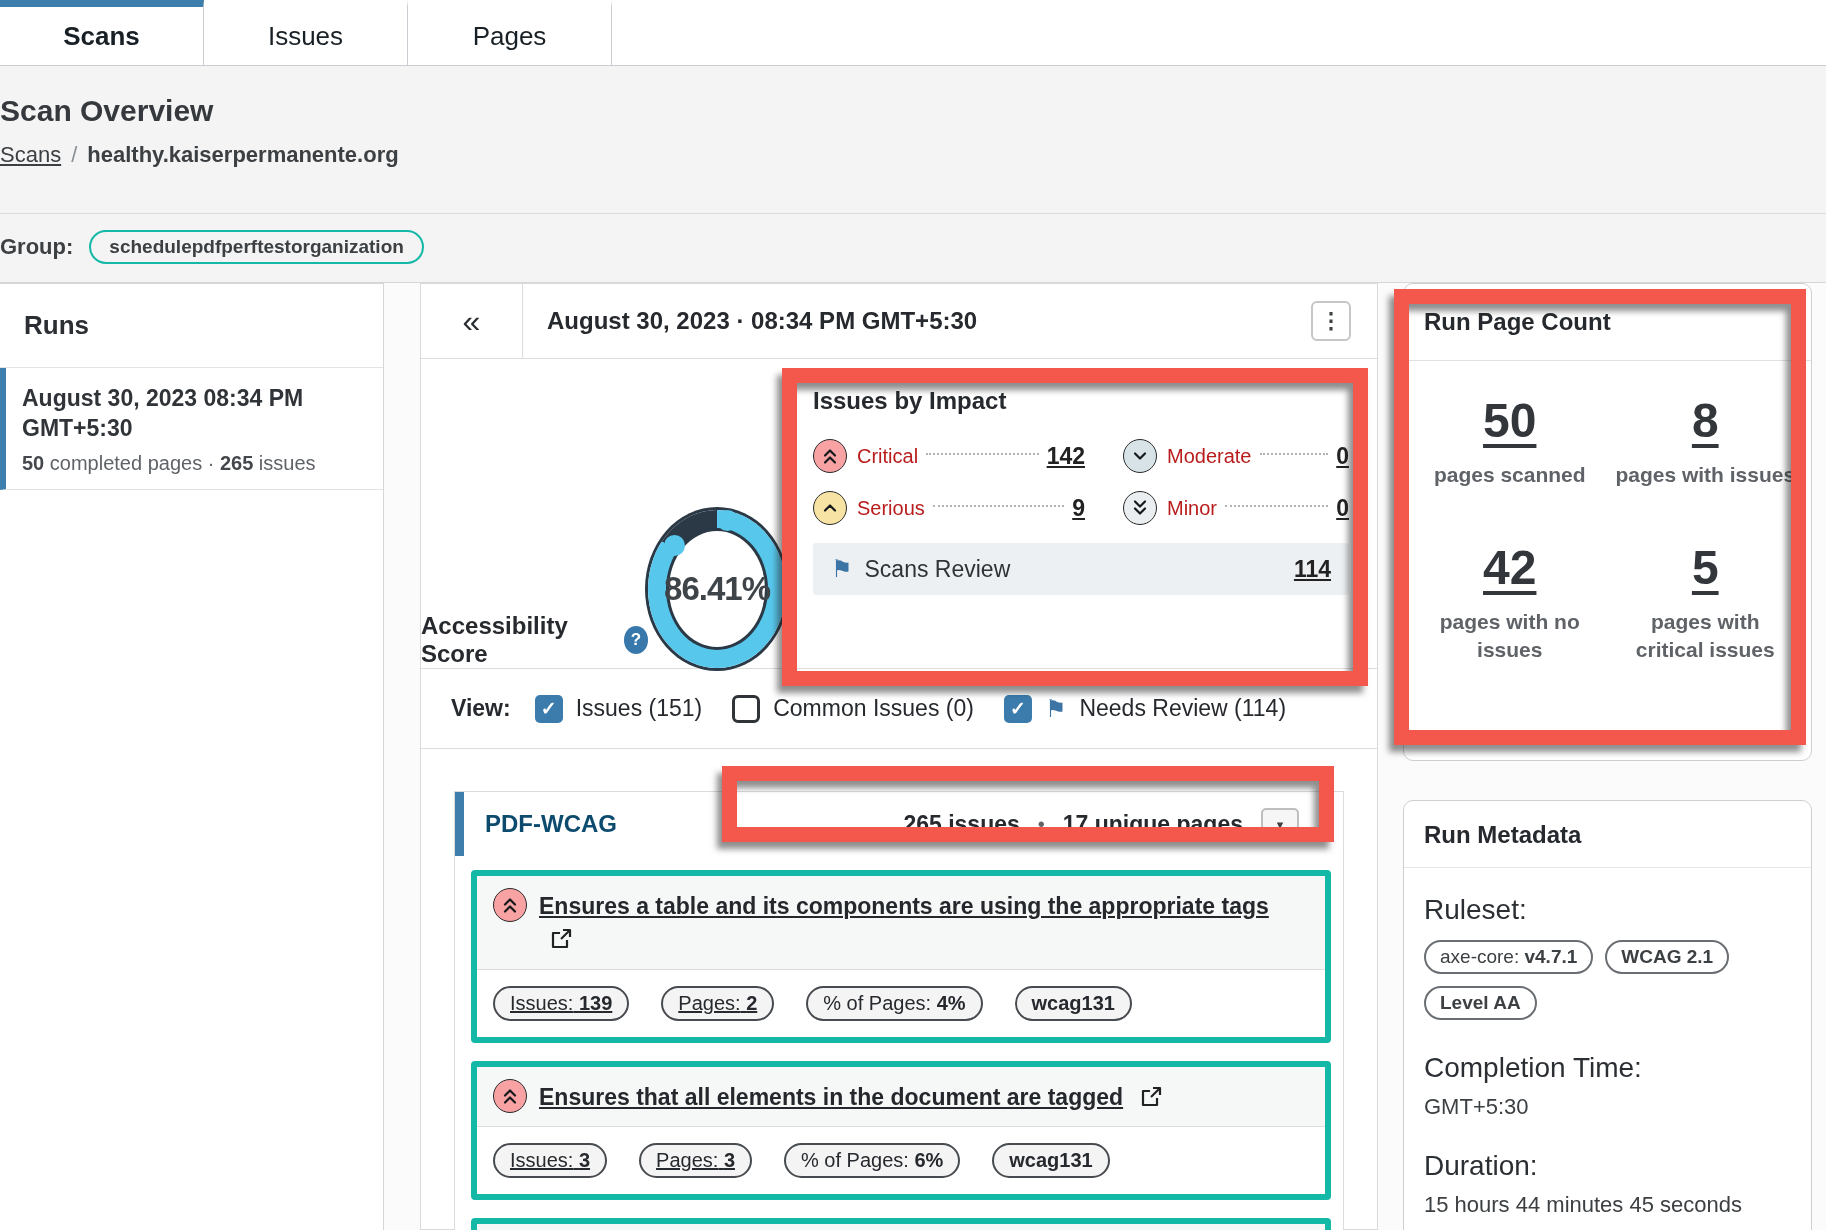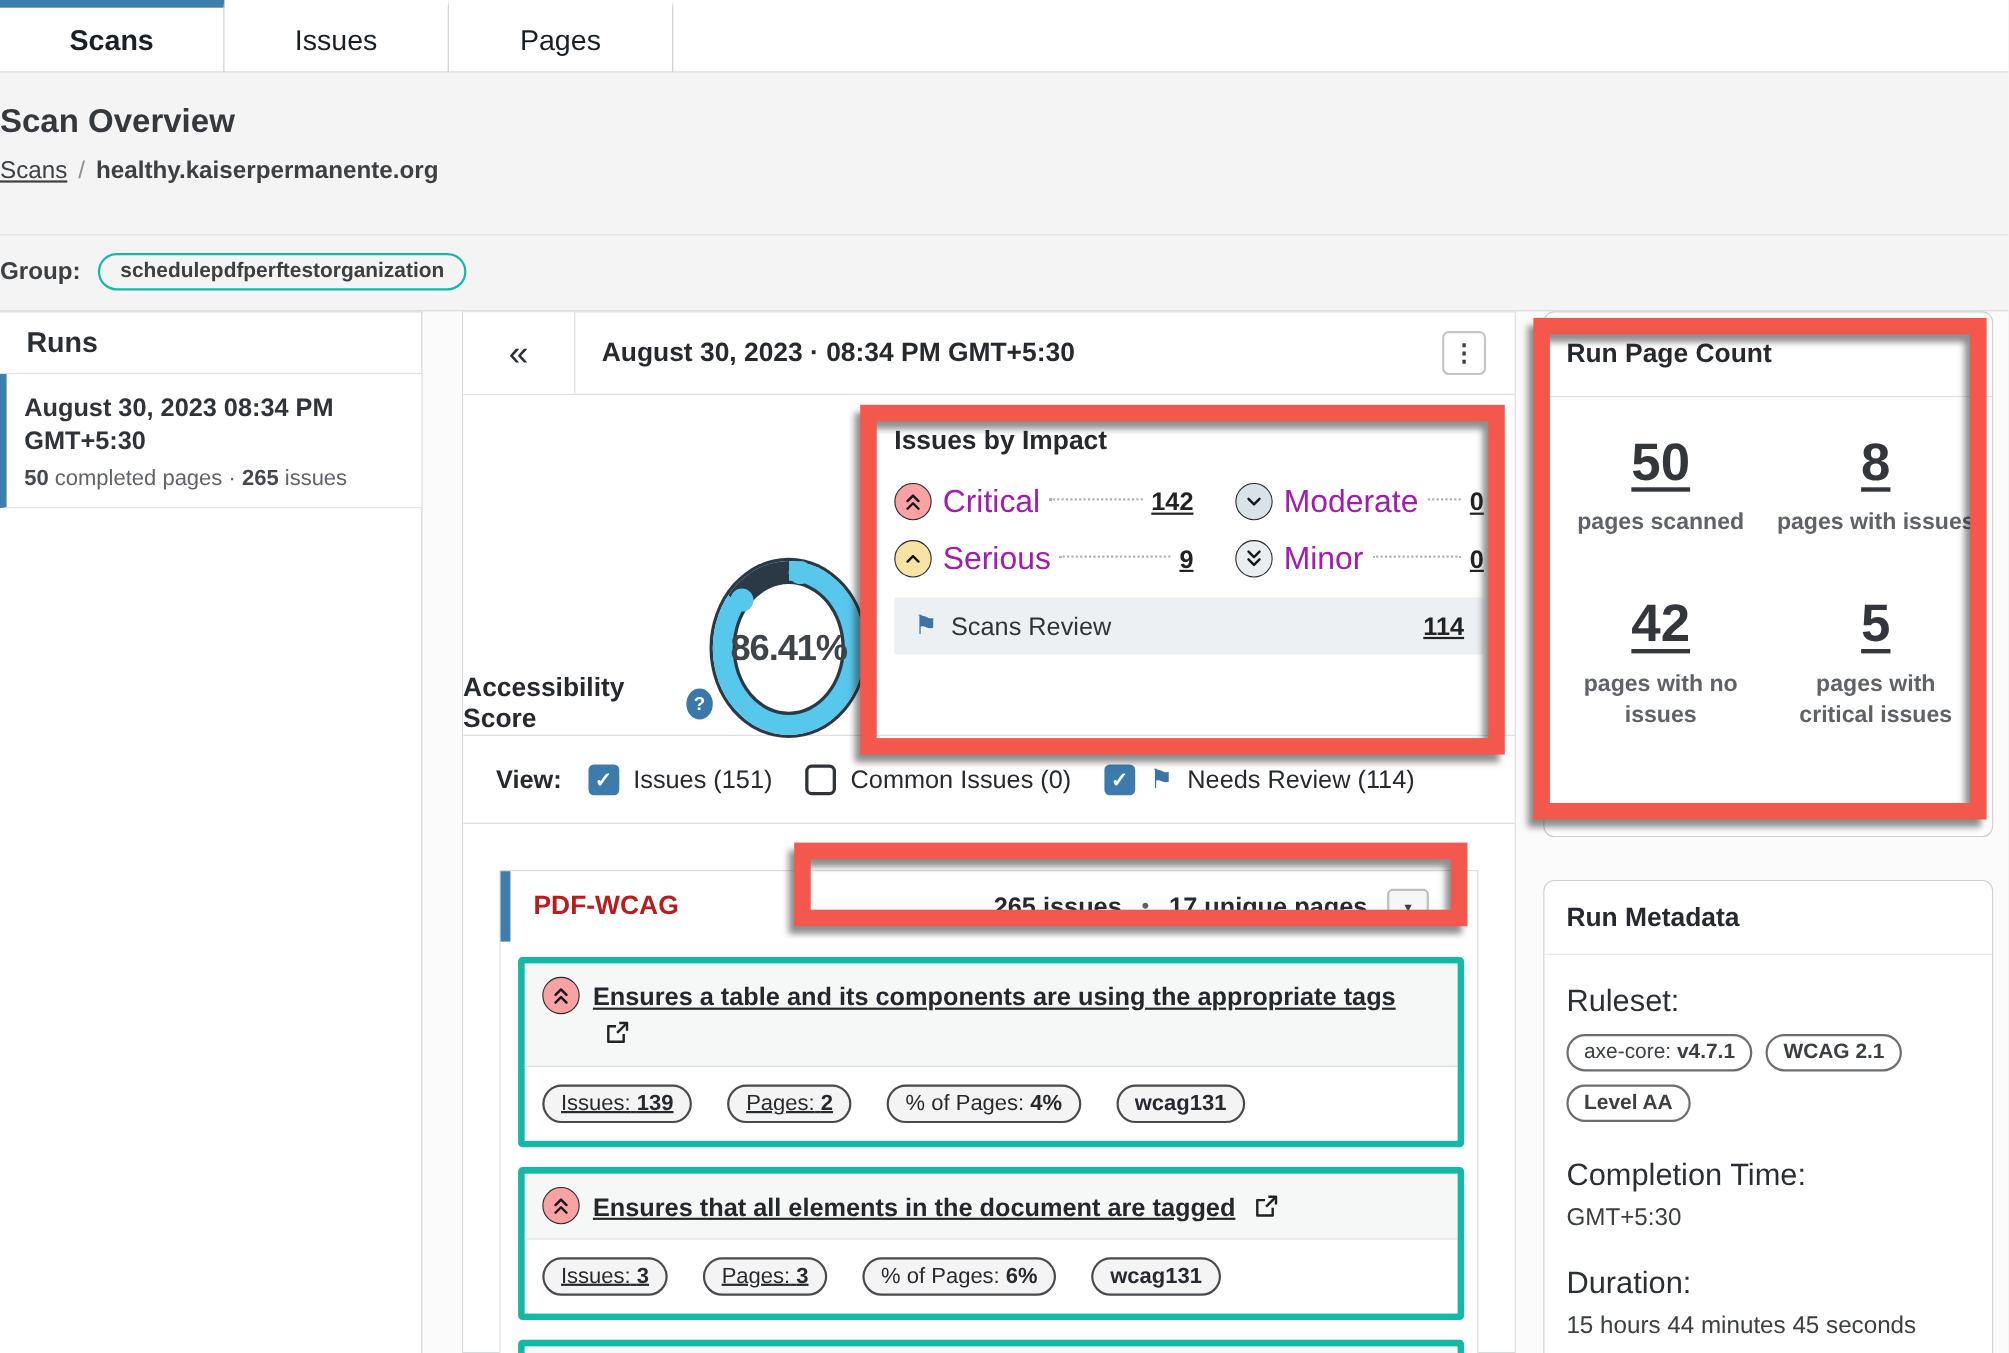--- a/index.html
+++ b/index.html
@@ -18,21 +18,21 @@
   .breadcrumb .bc-link{text-decoration:underline;cursor:pointer}
   .breadcrumb .bc-sep{color:#8a8f94}
   .breadcrumb .bc-cur{font-weight:700}
   .ph-divider{position:absolute;left:0;top:147px;width:1826px;height:1px;background:#dcdcdd}
   .group-row{position:absolute;left:0;top:164px;display:flex;align-items:center;gap:16px}
   .group-label{font-size:22px;font-weight:600;color:#3c4043}
   .group-chip{border:2px solid #14b8a6;border-radius:20px;padding:4px 18px;font-size:19px;font-weight:700;color:#3c4043;background:transparent}
 
   
   .runs-panel{position:absolute;left:0;top:283px;width:384px;height:947px;background:#fff;border-top:1px solid #d6d6d6;border-right:1px solid #d6d6d6}
-  .runs-header{height:56px;display:flex;align-items:center;padding-left:24px;font-size:26px;font-weight:700;color:#2b2f33;border-bottom:1px solid #e3e3e4}
+  .runs-header{height:84px;display:flex;align-items:center;padding-left:24px;font-size:26px;font-weight:700;color:#2b2f33;border-bottom:1px solid #e3e3e4}
   .run-item{border-left:6px solid #3D7EAD;border-bottom:1px solid #e3e3e4;padding:16px 18px 14px 16px;cursor:pointer;background:#fff}
   .run-item-title{font-size:23px;font-weight:700;color:#303438;line-height:1.3}
   .run-item-meta{margin-top:8px;font-size:20px;color:#5f6368}
   .run-item-meta b{color:#44484d}
 
   
   .detail-panel{position:absolute;left:420px;top:283px;width:958px;height:947px;background:#fff;border:1px solid #d9dadb}
   .dheader{height:75px;display:flex;align-items:stretch;border-bottom:1px solid #dcdcdc}
   .collapse-btn{width:102px;border-right:1px solid #dcdcdc;display:flex;align-items:center;justify-content:center;font-size:32px;color:#2b2f33;cursor:pointer;background:#fff;border-top:0;border-bottom:0;border-left:0}
   .dtitle{flex:1;display:flex;align-items:center;margin-left:24px;font-size:24px;font-weight:700;color:#26292d}
@@ -52,21 +52,21 @@
 
   .impact-col{flex:1;padding:28px 28px 0 27px}
   .impact-title{font-size:24px;font-weight:700;color:#26292d;margin-bottom:24px}
   .impact-grid{display:grid;grid-template-columns:272px 226px;column-gap:38px;row-gap:18px}
   .irow{display:flex;align-items:center}
   .sev{width:34px;height:34px;border-radius:50%;border:1px solid #2b2b2b;display:flex;align-items:center;justify-content:center;flex-shrink:0}
   .sev.critical{background:#F8A2A4}
   .sev.serious{background:#F7E3A3}
   .sev.moderate{background:#D8E3E8}
   .sev.minor{background:#EAEEF0}
-  .ilabel{font-size:29px;color:#a21caf;margin-left:10px;white-space:nowrap}
+  .ilabel{font-size:20px;color:#b91c1c;margin-left:10px;white-space:nowrap}
   .leader{flex:1;border-bottom:2px dotted #b0b4b8;margin:0 8px 5px 8px;min-width:14px}
   .ivalue{font-size:23px;font-weight:700;color:#222;text-decoration:underline;cursor:pointer}
   .total-row{display:flex;align-items:center;margin-top:22px}
   .total-label{font-size:23px;font-weight:700;color:#3c4043}
   .total-leader{flex:1;border-bottom:3px dotted #53575b;margin:0 10px 5px 10px}
   .needs-review{margin-top:18px;height:52px;background:#EDF0F3;border-radius:3px;display:flex;align-items:center;padding:0 18px}
   .flag{color:#3C74A6;font-size:24px;line-height:1}
   .nr-label{font-size:23px;color:#2f3337;margin-left:12px}
   .nr-spacer{flex:1}
 
@@ -75,21 +75,21 @@
   .voption{display:flex;align-items:center;gap:13px;margin-right:30px;cursor:pointer}
   .cbox{width:28px;height:28px;border-radius:5px;display:flex;align-items:center;justify-content:center}
   .cbox.checked{background:#3B7CAD;color:#fff;font-size:19px;font-weight:700}
   .cbox.unchecked{background:#fff;border:3px solid #303438;border-radius:6px}
   .vlabel{font-size:23px;color:#26292d}
 
   
   .wcag-card{margin:42px 0 0 33px;width:890px;border:1px solid #dcdcdd;background:#fff;position:relative}
   .wheader{min-height:64px;display:flex;align-items:center;padding-left:30px;position:relative}
   .wheader::before{content:"";position:absolute;left:0;top:0;bottom:0;width:9px;background:#3D7EAD}
-  .wtitle{font-size:24px;font-weight:700;color:#b91c1c}
+  .wtitle{font-size:24px;font-weight:700;color:#0c4a6e}
   .wlinks{margin-left:auto;margin-right:44px;display:flex;align-items:center;gap:18px}
   .wlink{font-size:23px;font-weight:700;color:#26292d;text-decoration:underline;cursor:pointer}
   .wdot{font-size:20px;color:#5f6368}
   .wdrop{width:38px;height:32px;border:2px solid #bfbfbf;border-radius:5px;background:#f6f6f6;display:flex;align-items:center;justify-content:center;font-size:13px;color:#3c4043;cursor:pointer}
   .rules{padding:14px 12px 20px 16px}
   .rule-card{border:6px solid #14b8a6;border-radius:4px;margin-bottom:18px;overflow:hidden}
   .rhead{background:#f6f7f7;padding:14px 26px 12px 16px;display:flex;align-items:flex-start;border-bottom:1px solid #dcdcdd}
   .rhead .sev{margin-right:12px;margin-top:-2px}
   .rtitle-wrap{font-size:23px;line-height:1.45;color:#24272b}
   .rtitle{font-weight:700;text-decoration:underline;cursor:pointer}

